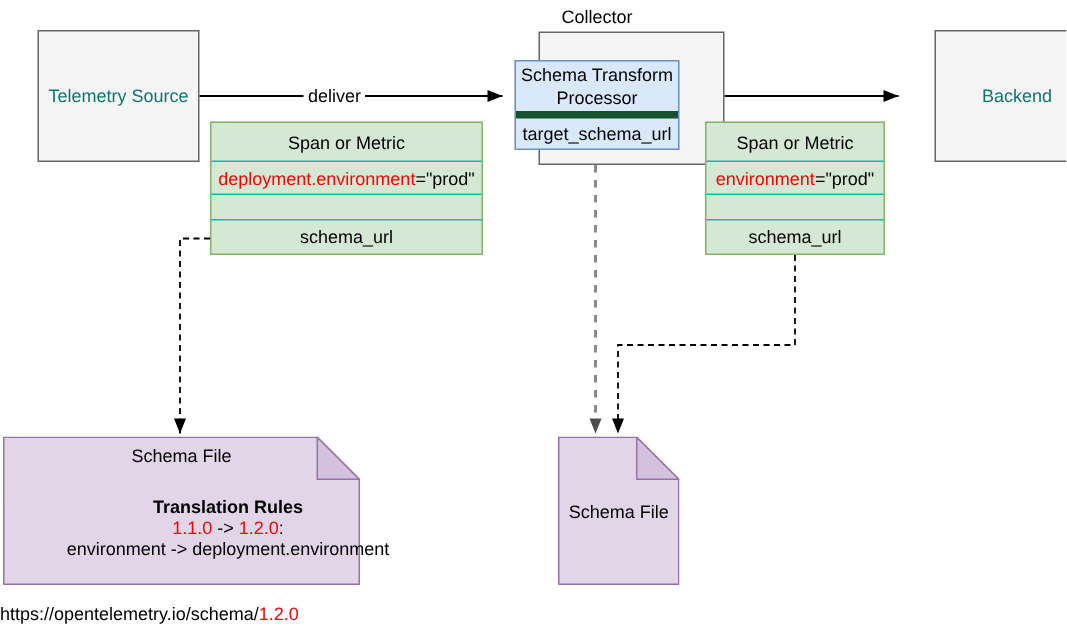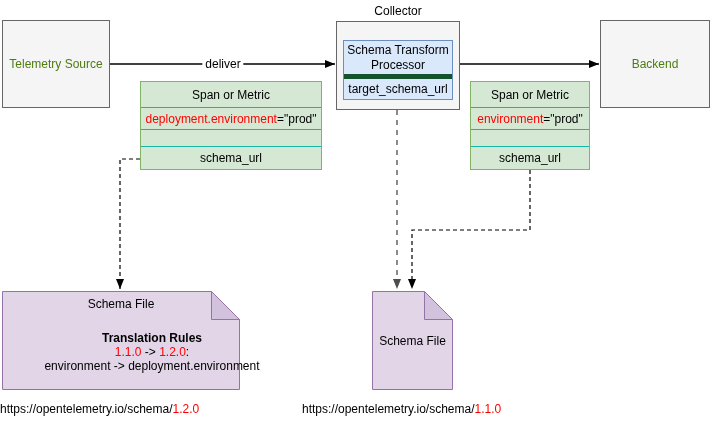--- a/index.html
+++ b/index.html
@@ -4,22 +4,22 @@
 <style>
   html,body{margin:0;padding:0;background:#ffffff;}
   #canvas{
     position:relative;width:711px;height:421px;background:#ffffff;
     font-family:"Liberation Sans","DejaVu Sans",sans-serif;
     font-size:12px;color:#000;overflow:hidden;
   }
   #wires{position:absolute;left:0;top:0;width:711px;height:421px;}
   .abs{position:absolute;box-sizing:border-box;}
   .node{
-    background:#f5f5f5;border:1px solid #666666;color:#4d7c0f;
-    display:flex;align-items:center;justify-content:center;text-align:center;
+    background:#f5f5f5;border:1px solid #666666;color:#0f766e;
+    display:flex;align-items:center;justify-content:center;text-align:center;margin-left:23px;
   }
   .edge-label{
     background:#ffffff;padding:0 3px;transform:translate(-50%,-50%);
     white-space:nowrap;color:#000;
   }
   .collector-label{text-align:center;color:#000;}
   .proc{
     background:#dae8fc;border:1px solid #6c8ebf;color:#000;
   }
   .proc-title{
@@ -135,17 +135,14 @@
     <svg width="81" height="99" viewBox="0 0 81 99">
       <path d="M0.5,0.5 L52.5,0.5 L80.5,28.5 L80.5,98.5 L0.5,98.5 Z" fill="#e1d5e7" stroke="#9673a6" stroke-linejoin="round"></path>
       <path d="M52.5,0.5 L52.5,28.5 L80.5,28.5 Z" fill="#d3c2de" stroke="#9673a6" stroke-linejoin="round"></path>
     </svg>
     <div class="doc-center">Schema File</div>
   </div>
 
   <div class="url-label" style="left:0px;top:402px;width:252px;">
     <span>https://opentelemetry.io/schema/</span><span class="red">1.2.0</span>
   </div>
-  <div class="url-label" style="left:302px;top:402px;width:220px;">
-    <span>https://opentelemetry.io/schema/</span><span class="red">1.1.0</span>
-  </div>
 
 </div>
 
 </body></html>

